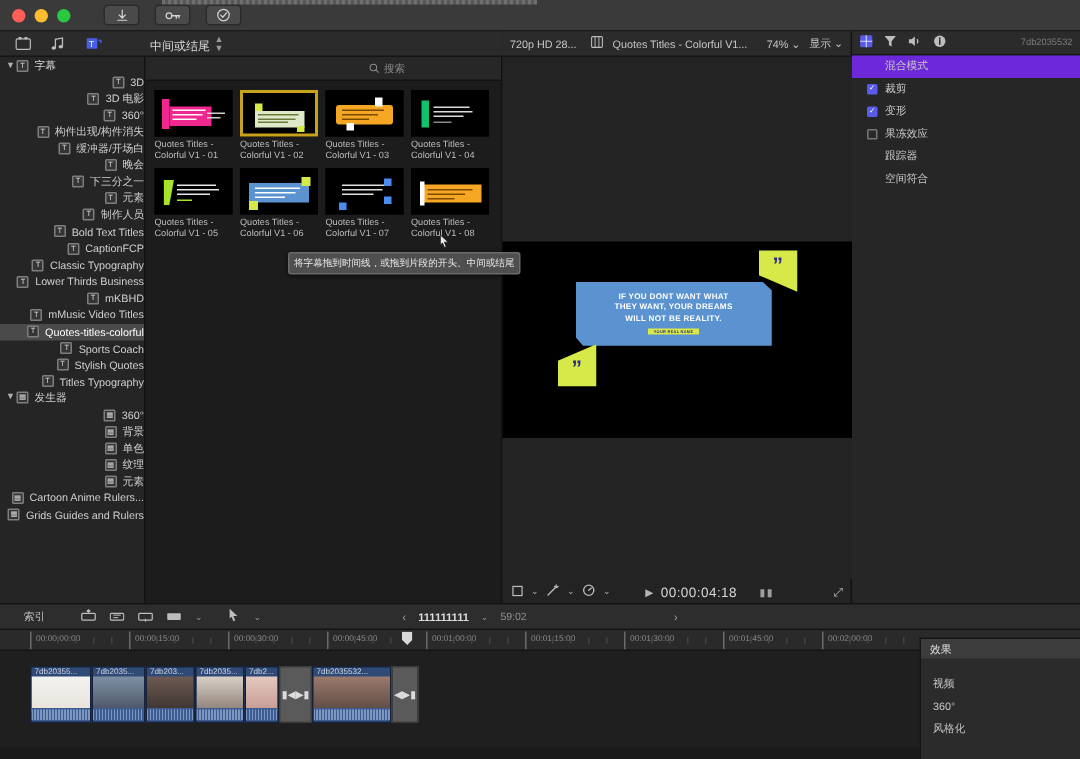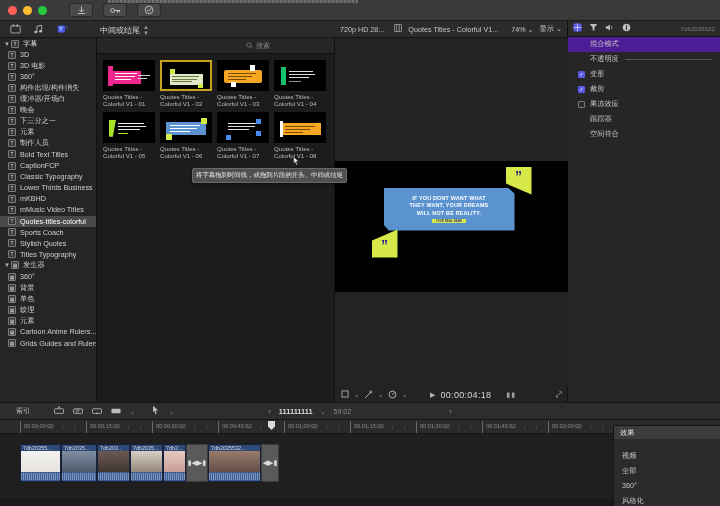--- a/index.html
+++ b/index.html
@@ -61,21 +61,21 @@
   }
   .side-row.group { font-weight: normal; }
   .side-row.sel { background: #4a4a4a; color: #fff; }
   .disc { width: 7px; font-size: 6px; color: #b0b0b0; flex: 0 0 7px; }
   .side-icon {
     width: 8px; height: 8px; margin-right: 4px; flex: 0 0 8px;
     border: 1px solid #7e7e7e; border-radius: 1px;
     display: flex; align-items: center; justify-content: center;
     font-size: 5px; color: #d6d6d6; background: #343434;
   }
-  .indent1 { padding-left: 8px; }
+  .indent1 { padding-left: 8px; justify-content: flex-end; }
 
   
   .browser {
     position: absolute; left: 97px; top: 38px; width: 238px; height: 364px;
     background: #1c1c1c; border-right: 1px solid #111;
   }
   .search-row {
     height: 16px; background: #272727; border-bottom: 1px solid #121212;
     display: flex; align-items: center; justify-content: flex-end;
     padding-right: 8px;
@@ -168,21 +168,21 @@
     display: flex; align-items: center; gap: 7px; padding: 0 5px;
     font-size: 8px; color: #b8b8b8;
   }
   .insp-bar .active { color: #6e6ef0; }
   .insp-id { margin-left: auto; font-size: 6.2px; color: #7d7d7d; }
   .insp-row {
     height: 15px; display: flex; align-items: center;
     padding-left: 10px; font-size: 7.2px; color: #c8c8c8;
     border-bottom: 1px solid transparent;
   }
-  .insp-row.alt { background: #4c1d95; }
+  .insp-row.alt { background: #6d28d9; }
   .chk {
     width: 7px; height: 7px; margin-right: 5px; border-radius: 1px;
     border: 1px solid #777; background: #2a2a2a; flex: 0 0 7px;
     display: flex; align-items: center; justify-content: center;
     font-size: 5px; color: #fff; line-height: 7px;
   }
   .chk.on { background: #5a5ae8; border-color: #5a5ae8; }
   .nochk { width: 12px; flex: 0 0 12px; }
   .slider {
     flex: 1; height: 1px; background: #555; margin: 0 8px 0 6px;
@@ -693,31 +693,26 @@
         </svg>
       </span>
       <span class="insp-id">7db2035532</span>
     </div>
 
     <div class="insp-row alt">
       <span class="nochk"></span>
       <span>混合模式</span>
     </div>
     <div class="insp-row">
-      <span class="nochk"></span>
-      <span>不透明度</span>
-      <span class="slider"></span>
+      <span class="chk on">✓</span>
+      <span>裁剪</span>
     </div>
     <div class="insp-row">
       <span class="chk on">✓</span>
       <span>变形</span>
-    </div>
-    <div class="insp-row">
-      <span class="chk on">✓</span>
-      <span>裁剪</span>
     </div>
     <div class="insp-row">
       <span class="chk"></span>
       <span>果冻效应</span>
     </div>
     <div class="insp-row">
       <span class="nochk"></span>
       <span>跟踪器</span>
     </div>
     <div class="insp-row">
@@ -876,19 +871,18 @@
     </div>
     <div class="gapclip" style="left:261px;width:18px">
       <span class="trans-ico">◀▶▮</span>
     </div>
   </div>
 
   <div class="effects">
     <div class="eff-head">效果</div>
     <div class="eff-spacer"></div>
     <div class="eff-row">视频</div>
-    <div class="eff-row">全部</div>
     <div class="eff-row">360°</div>
     <div class="eff-row">风格化</div>
   </div>
 
   <div class="bottom-strip"></div>
 </div>
 
 </body></html>

